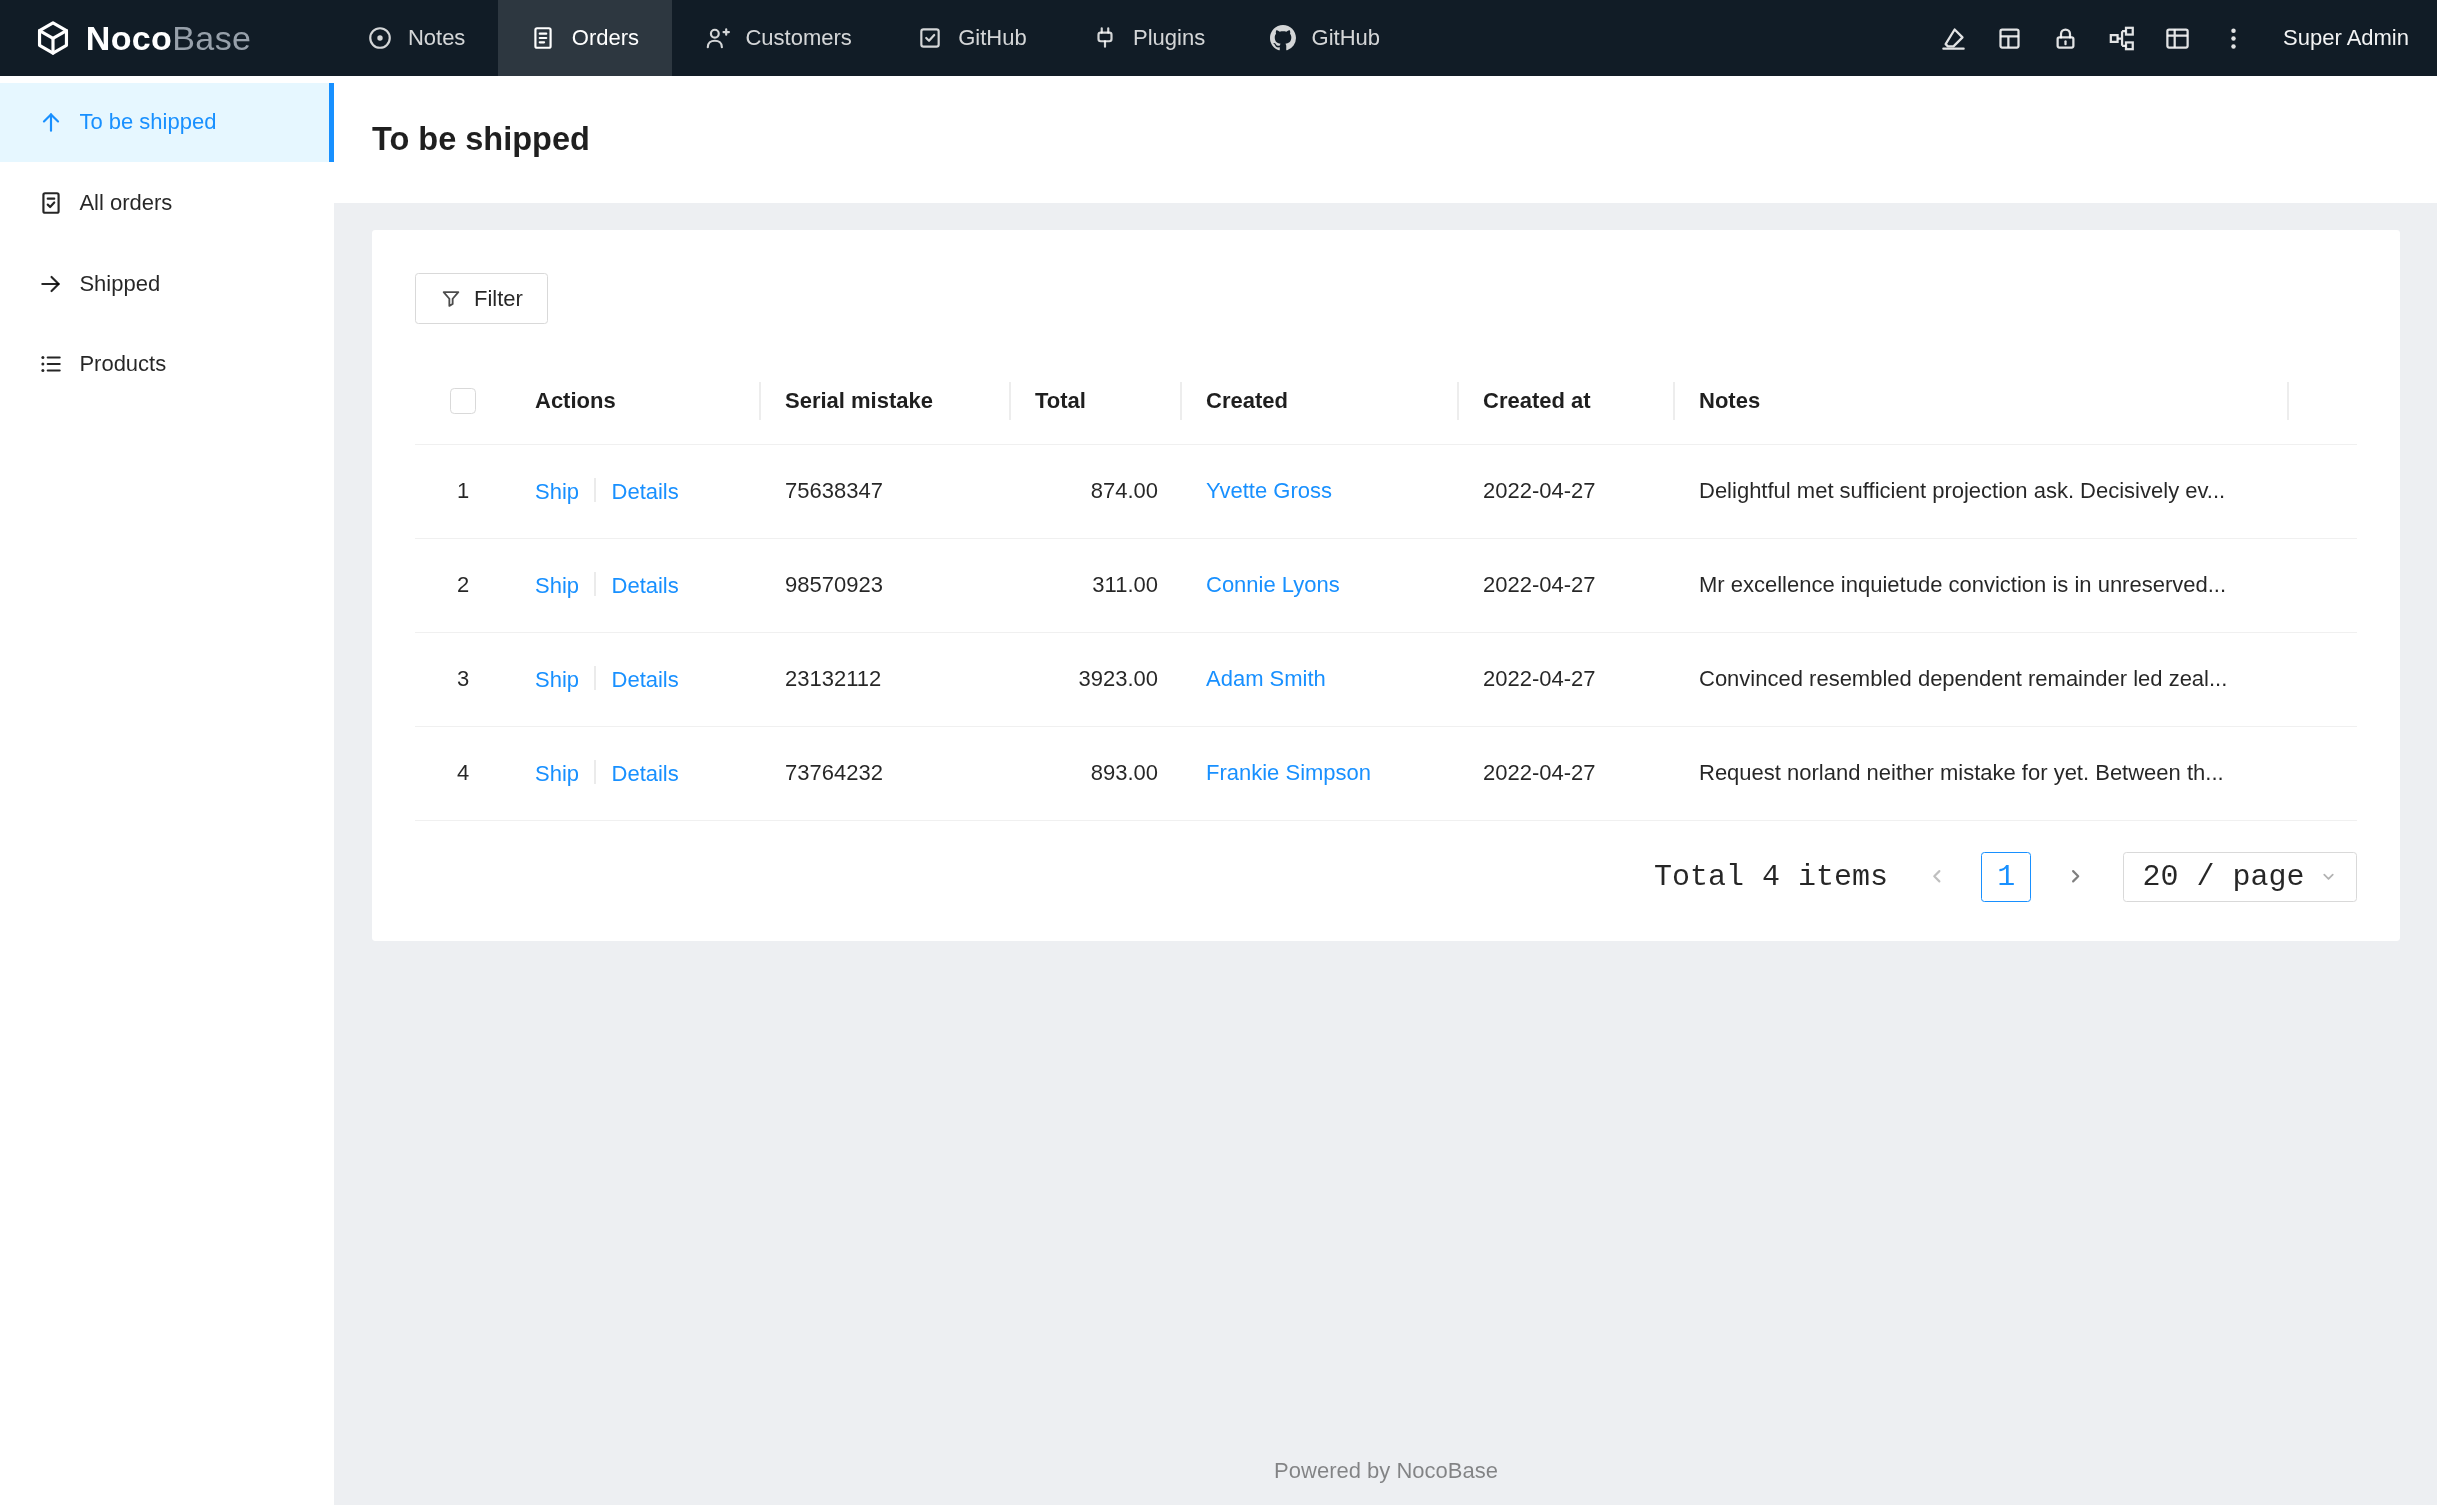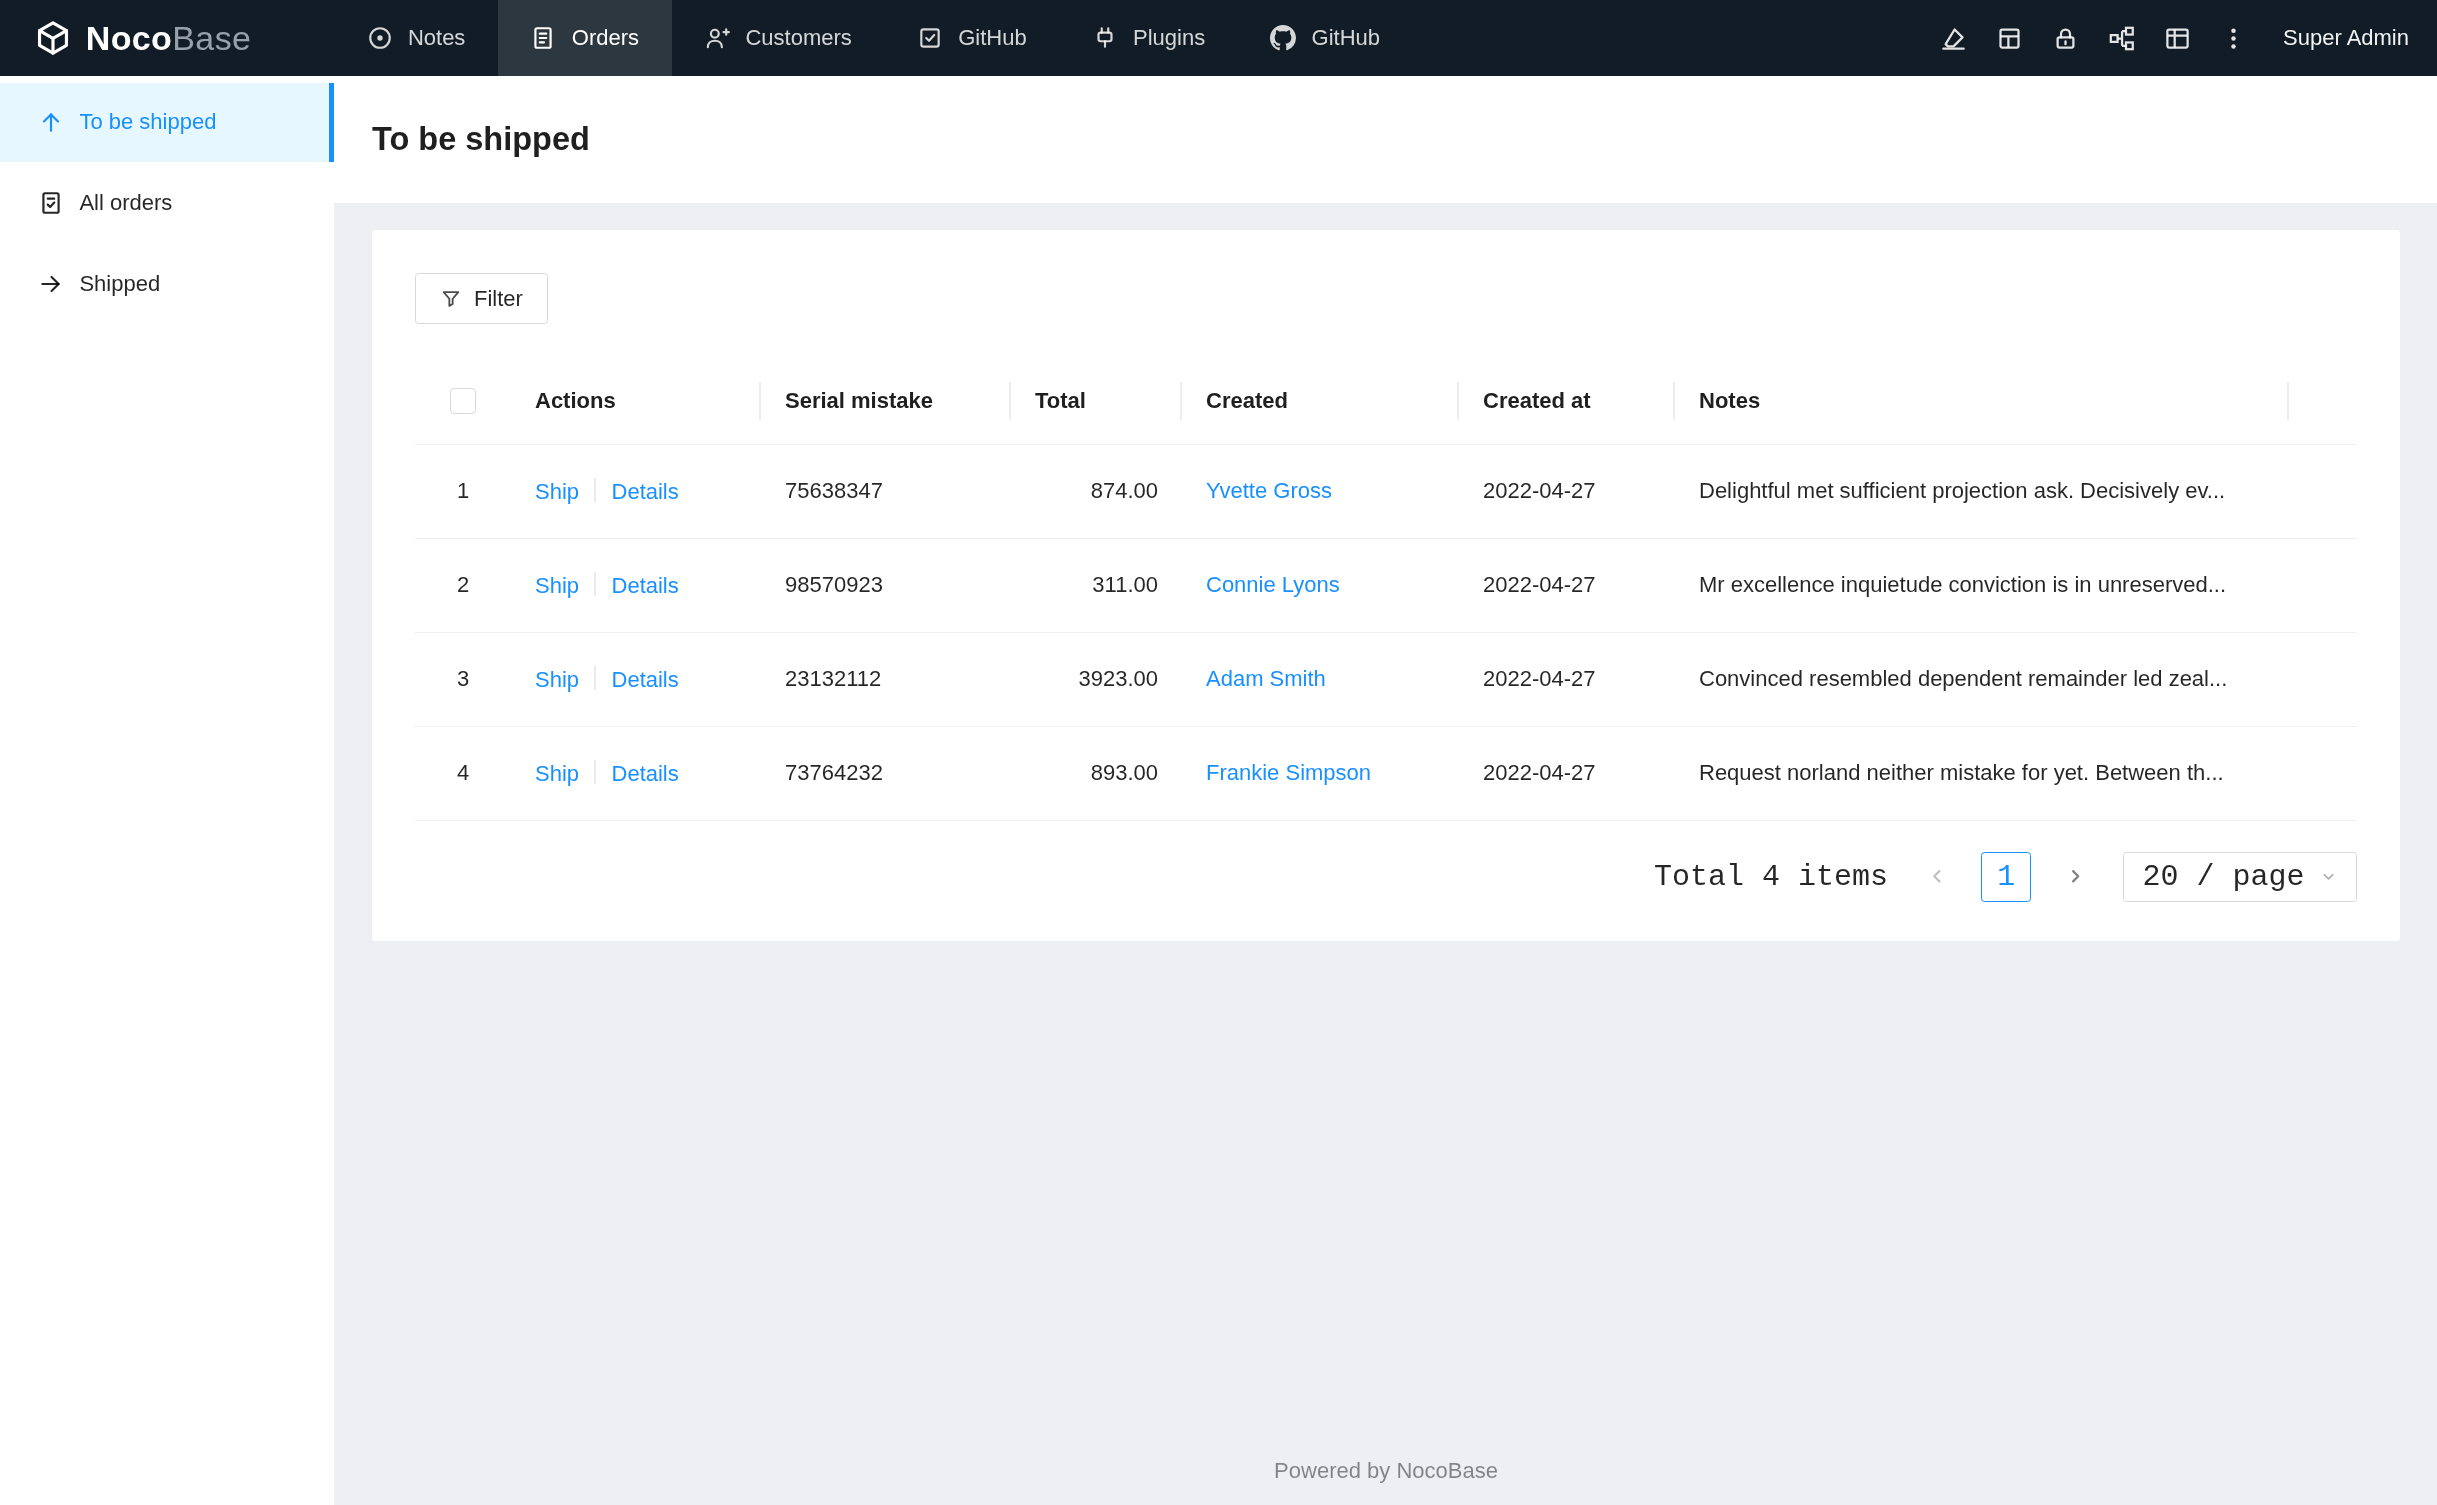--- a/index.html
+++ b/index.html
@@ -208,20 +208,31 @@
       <span>All orders</span>
     </div>
     <div class="side-item">
       <span>
           <svg viewBox="0 0 24 24" fill="none" stroke="currentColor" stroke-width="2" stroke-linecap="round" stroke-linejoin="round">
             <path d="M4 12h15"></path>
             <path d="M12.5 5.5L19 12l-6.5 6.5"></path>
           </svg>
         </span>
       <span>Shipped</span>
+    </div>
+    <div class="side-item">
+      <span>
+          <svg viewBox="0 0 24 24" fill="none" stroke="currentColor" stroke-width="2" stroke-linecap="round">
+            <path d="M9 6h11M9 12h11M9 18h11"></path>
+            <circle cx="4.5" cy="6" r="1.4" fill="currentColor" stroke="none"></circle>
+            <circle cx="4.5" cy="12" r="1.4" fill="currentColor" stroke="none"></circle>
+            <circle cx="4.5" cy="18" r="1.4" fill="currentColor" stroke="none"></circle>
+          </svg>
+        </span>
+      <span>Products</span>
     </div>
   </aside>
 
   <main>
     <div class="page-header">
       <h1 class="page-title">To be shipped</h1>
     </div>
 
     <div class="content">
       <div class="card">

